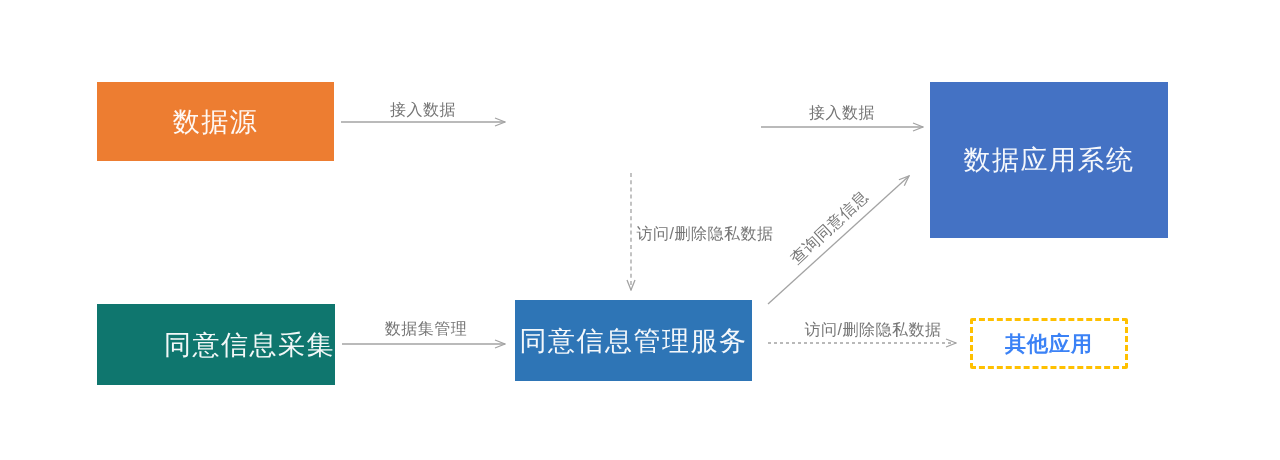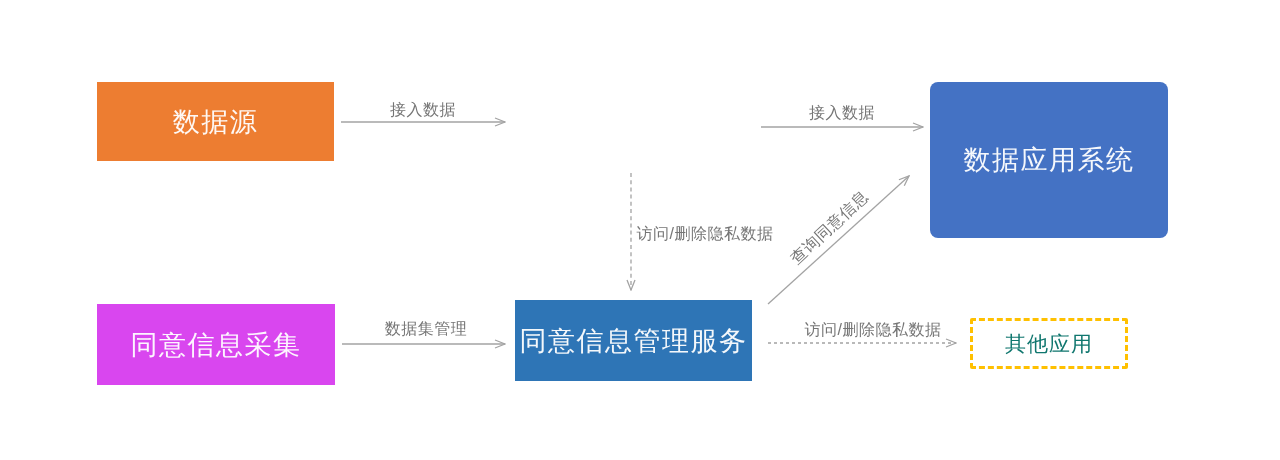--- a/index.html
+++ b/index.html
@@ -32,41 +32,42 @@
     box-sizing: border-box;
     color: rgba(255,255,255,0.95);
     font-size: 27px;
     letter-spacing: 1.5px;
     white-space: nowrap;
     user-select: none;
   }
   .node.small {
     font-size: 21px;
     letter-spacing: 1px;
-    color: #0f766e;
+    color: #3b82f6;
     background: #ffffff;
     border: 3px dashed #FFC000;
     border-radius: 2px;
+    font-weight: bold;
   }
   .edge-label {
     position: absolute;
     transform: translate(-50%, -50%);
     font-size: 16px;
     color: #757575;
     letter-spacing: 0.5px;
     white-space: nowrap;
     user-select: none;
   }
   .edge-label.rotated {
     transform: translate(-50%, -50%) rotate(-43deg);
   }
   
   #node-data-source        { left: 97px;  top: 82px;  width: 237px; height: 79px;  }
   #node-dataset-mgmt       { left: 513px; top: 83px;  width: 238px; height: 80px;  }
-  #node-data-app-system    { left: 930px; top: 82px;  width: 238px; height: 156px; border-radius: 8px; }
+  #node-data-app-system    { left: 930px; top: 82px;  width: 238px; height: 156px; }
   #node-consent-collection { left: 97px;  top: 304px; width: 238px; height: 81px;  }
   #node-consent-service    { left: 515px; top: 300px; width: 237px; height: 81px;  }
   #node-other-apps         { left: 970px; top: 318px; width: 158px; height: 51px;  }
   
   #label-access-data        { left: 423px; top: 110px; }
   #label-query-data         { left: 842px; top: 113px; }
   #label-access-delete-top  { left: 705px; top: 234px; }
   #label-access-consent     { left: 426px; top: 329px; }
   #label-query-consent      { left: 830px; top: 228px; }
   #label-access-delete-bot  { left: 873px; top: 330px; }
@@ -94,21 +95,21 @@
 
   <div class="node" id="node-data-source" style="background-color: rgb(237, 125, 49);">
     <span>数据源</span>
   </div>
 
 
   <div class="node" id="node-data-app-system" style="background-color: rgb(68, 114, 196);">
     <span>数据应用系统</span>
   </div>
 
-  <div class="node" id="node-consent-collection" style="background-color: #d946ef;">
+  <div class="node" id="node-consent-collection" style="background-color: #0f766e; justify-content: flex-end;">
     <span>同意信息采集</span>
   </div>
 
   <div class="node" id="node-consent-service" style="background-color: rgb(46, 117, 182);">
     <span>同意信息管理服务</span>
   </div>
 
   <div class="node small" id="node-other-apps" style="border-color: rgb(255, 192, 0);">
     <span>其他应用</span>
   </div>

